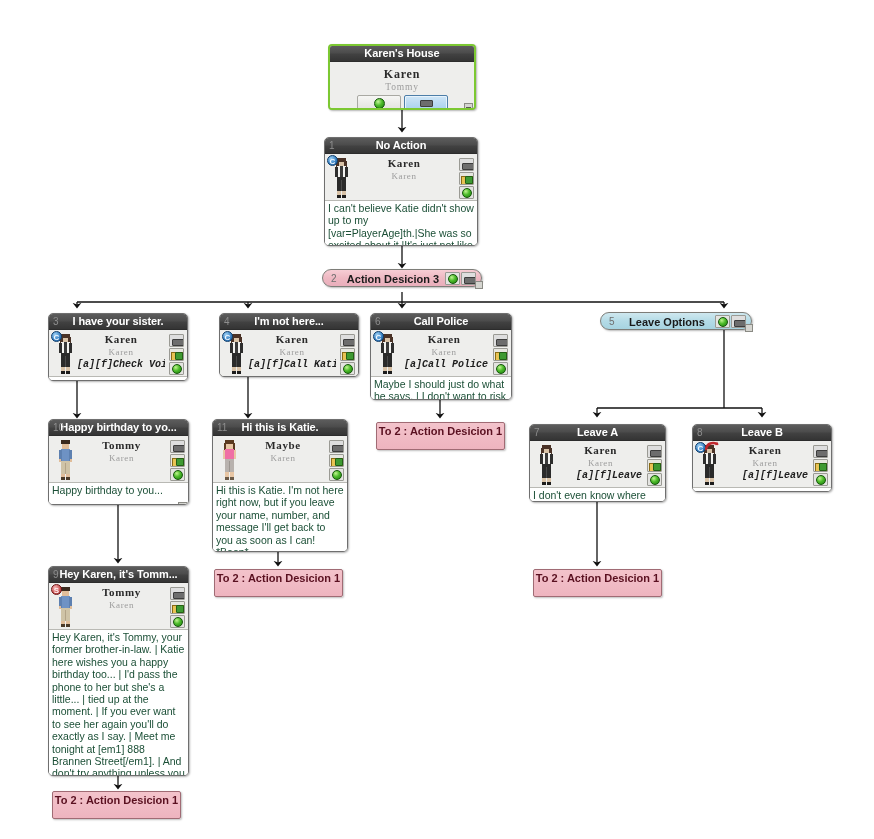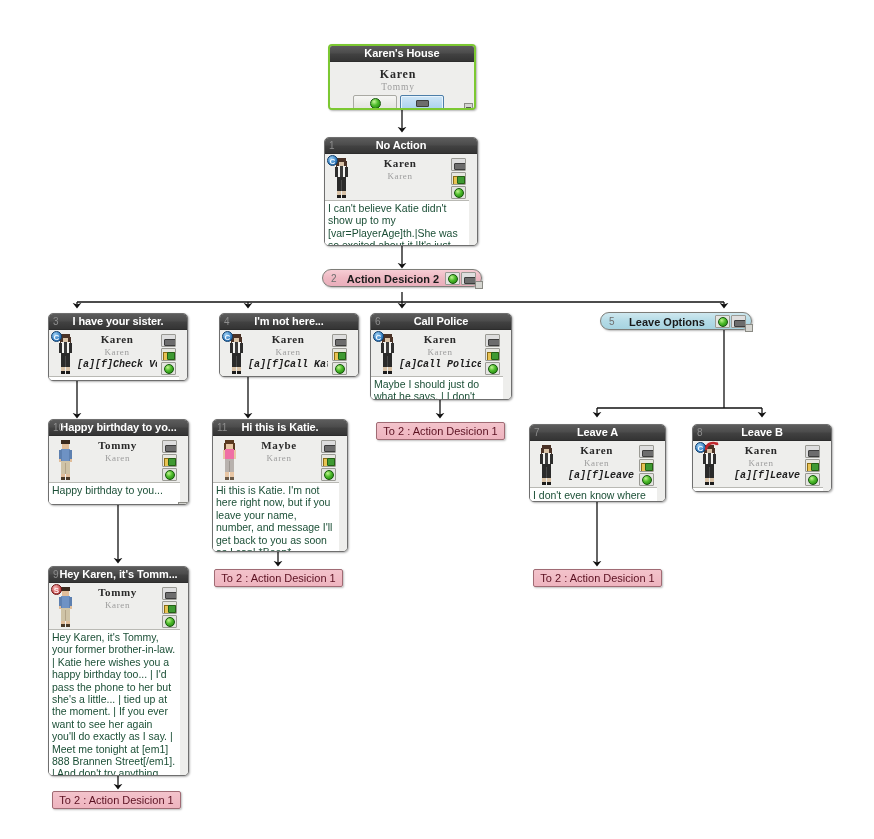--- a/index.html
+++ b/index.html
@@ -56,21 +56,21 @@
   .node-num {
     position: absolute;
     left: 4px; top: 0;
     font-size: 10px;
     font-weight: normal;
     color: #8e8e8e;
   }
   .node-body {
     position: relative;
     background: #eeeeec;
-    padding: 2px 8px 0 0;
+    padding: 2px 0 0 0;
   }
   .speaker-block {
     position: relative;
     height: 44px;
   }
   .portrait {
     position: absolute;
     left: 8px; top: 2px;
     width: 17px; height: 40px;
     image-rendering: pixelated;
@@ -348,28 +348,28 @@
     width: 8px; height: 8px;
     background: #d5d5d0;
     border: 1px solid #8a8a84;
     box-sizing: border-box;
   }
 
   
   .linkbox {
     position: absolute;
     box-sizing: border-box;
-    height: 18px;
+    height: 28px;
     border: 1px solid #a06b74;
     border-radius: 2px;
     background: linear-gradient(to bottom, #f3c3cb 0%, #eeb4bf 100%);
     box-shadow: 1px 1px 2px rgba(0,0,0,0.25);
     color: #5a1020;
     font-size: 11px;
-    font-weight: normal;
+    font-weight: bold;
     line-height: 17px;
     text-align: center;
     white-space: nowrap;
     overflow: hidden;
   }
 </style>
 </head>
 <body>
 
 <div id="canvas">
@@ -470,21 +470,21 @@
           <div class="ic ic-green"></div>
         </div>
       </div>
       <div class="node-text" style="min-height:50px;">I can't believe Katie didn't show up to my [var=PlayerAge]th.|She was so excited about it.|It's just not like her to flake on me.</div>
 
     </div>
   </div>
 
   <div class="pill pill-pink" style="left:322px; top:269px; width:160px;">
     <span class="pill-num">2</span>
-    <span class="pill-label">Action Desicion 2</span>
+    <span class="pill-label">Action Desicion 3</span>
     <span class="pill-icons">
       <span class="ic ic-green"></span>
       <span class="ic ic-card"></span>
     </span>
     <span class="pill-grip"></span>
   </div>
 
   <div class="node" style="left:48px; top:313px; width:140px; height:68px;">
     <div class="node-title">
       <span class="node-num">3</span>

